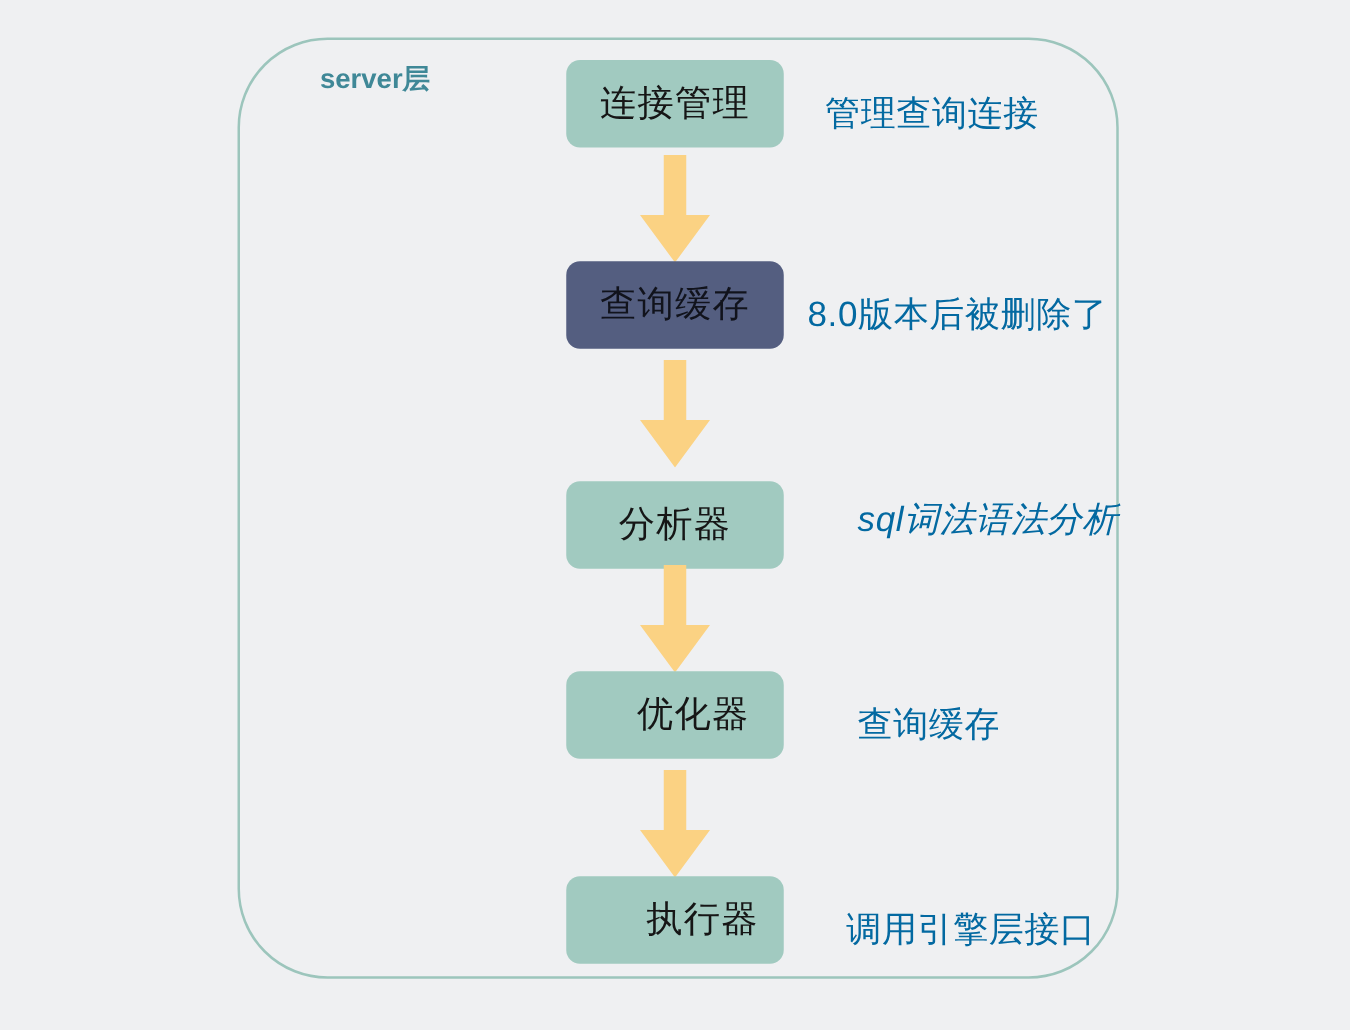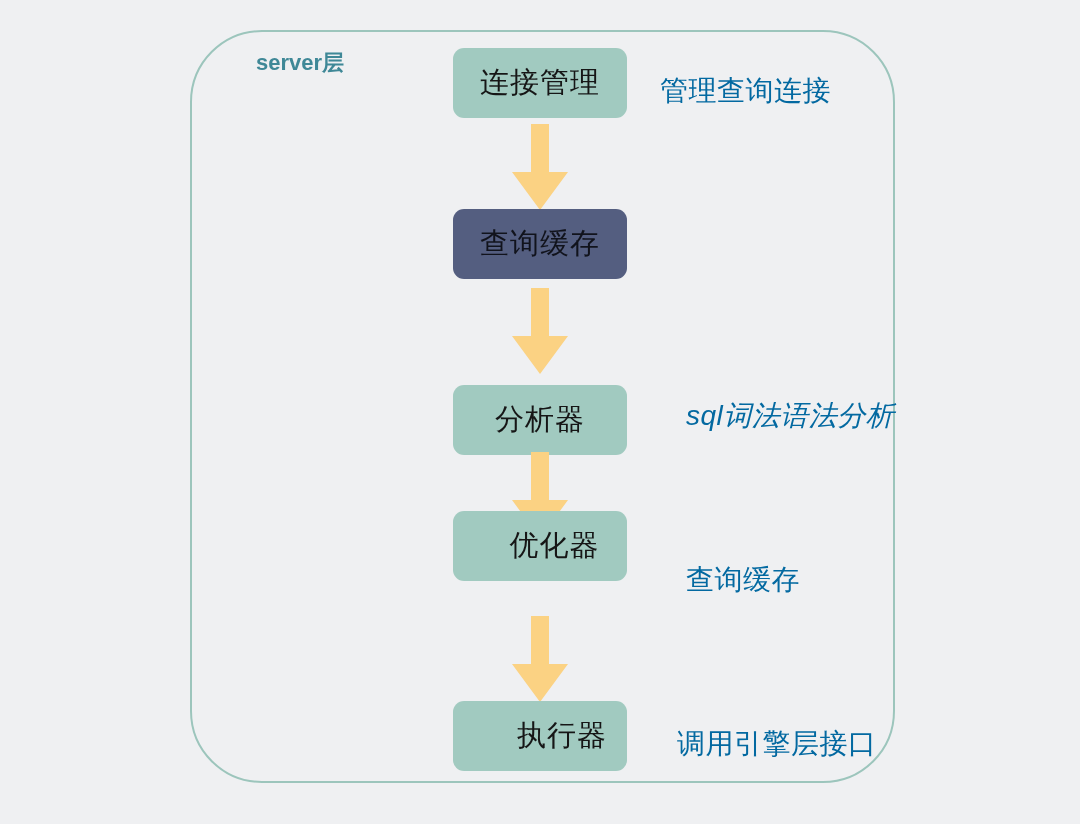--- a/index.html
+++ b/index.html
@@ -111,39 +111,40 @@
 
   <div class="arrow" style="left:512px; top:124px;">
     <svg viewBox="0 0 56 86" xmlns="http://www.w3.org/2000/svg" aria-hidden="true">
       <polygon points="19,0 37,0 37,48 56,48 28,86 0,48 19,48" fill="#fbd283"></polygon>
     </svg>
   </div>
 
   <div class="node slate" style="top:209px;">
     <span class="node-label">查询缓存</span>
   </div>
+  <div class="annotation" style="left:646px; top:233px;">8.0版本后被删除了</div>
 
   <div class="arrow" style="left:512px; top:288px;">
     <svg viewBox="0 0 56 86" xmlns="http://www.w3.org/2000/svg" aria-hidden="true">
       <polygon points="19,0 37,0 37,48 56,48 28,86 0,48 19,48" fill="#fbd283"></polygon>
     </svg>
   </div>
 
   <div class="node green" style="top:373px;margin-top:12px;">
     <span class="node-label">分析器</span>
   </div>
   <div class="annotation" style="left:686px; top:397px;font-style:italic;">sql词法语法分析</div>
 
   <div class="arrow" style="left:512px; top:452px;">
     <svg viewBox="0 0 56 86" xmlns="http://www.w3.org/2000/svg" aria-hidden="true">
       <polygon points="19,0 37,0 37,48 56,48 28,86 0,48 19,48" fill="#fbd283"></polygon>
     </svg>
   </div>
 
-  <div class="node green" style="top:511px;padding-left:29px;">
+  <div class="node green" style="top:537px;padding-left:29px;">
     <span class="node-label">优化器</span>
   </div>
   <div class="annotation" style="left:686px; top:561px;">查询缓存</div>
 
   <div class="arrow" style="left:512px; top:616px;">
     <svg viewBox="0 0 56 86" xmlns="http://www.w3.org/2000/svg" aria-hidden="true">
       <polygon points="19,0 37,0 37,48 56,48 28,86 0,48 19,48" fill="#fbd283"></polygon>
     </svg>
   </div>
 

